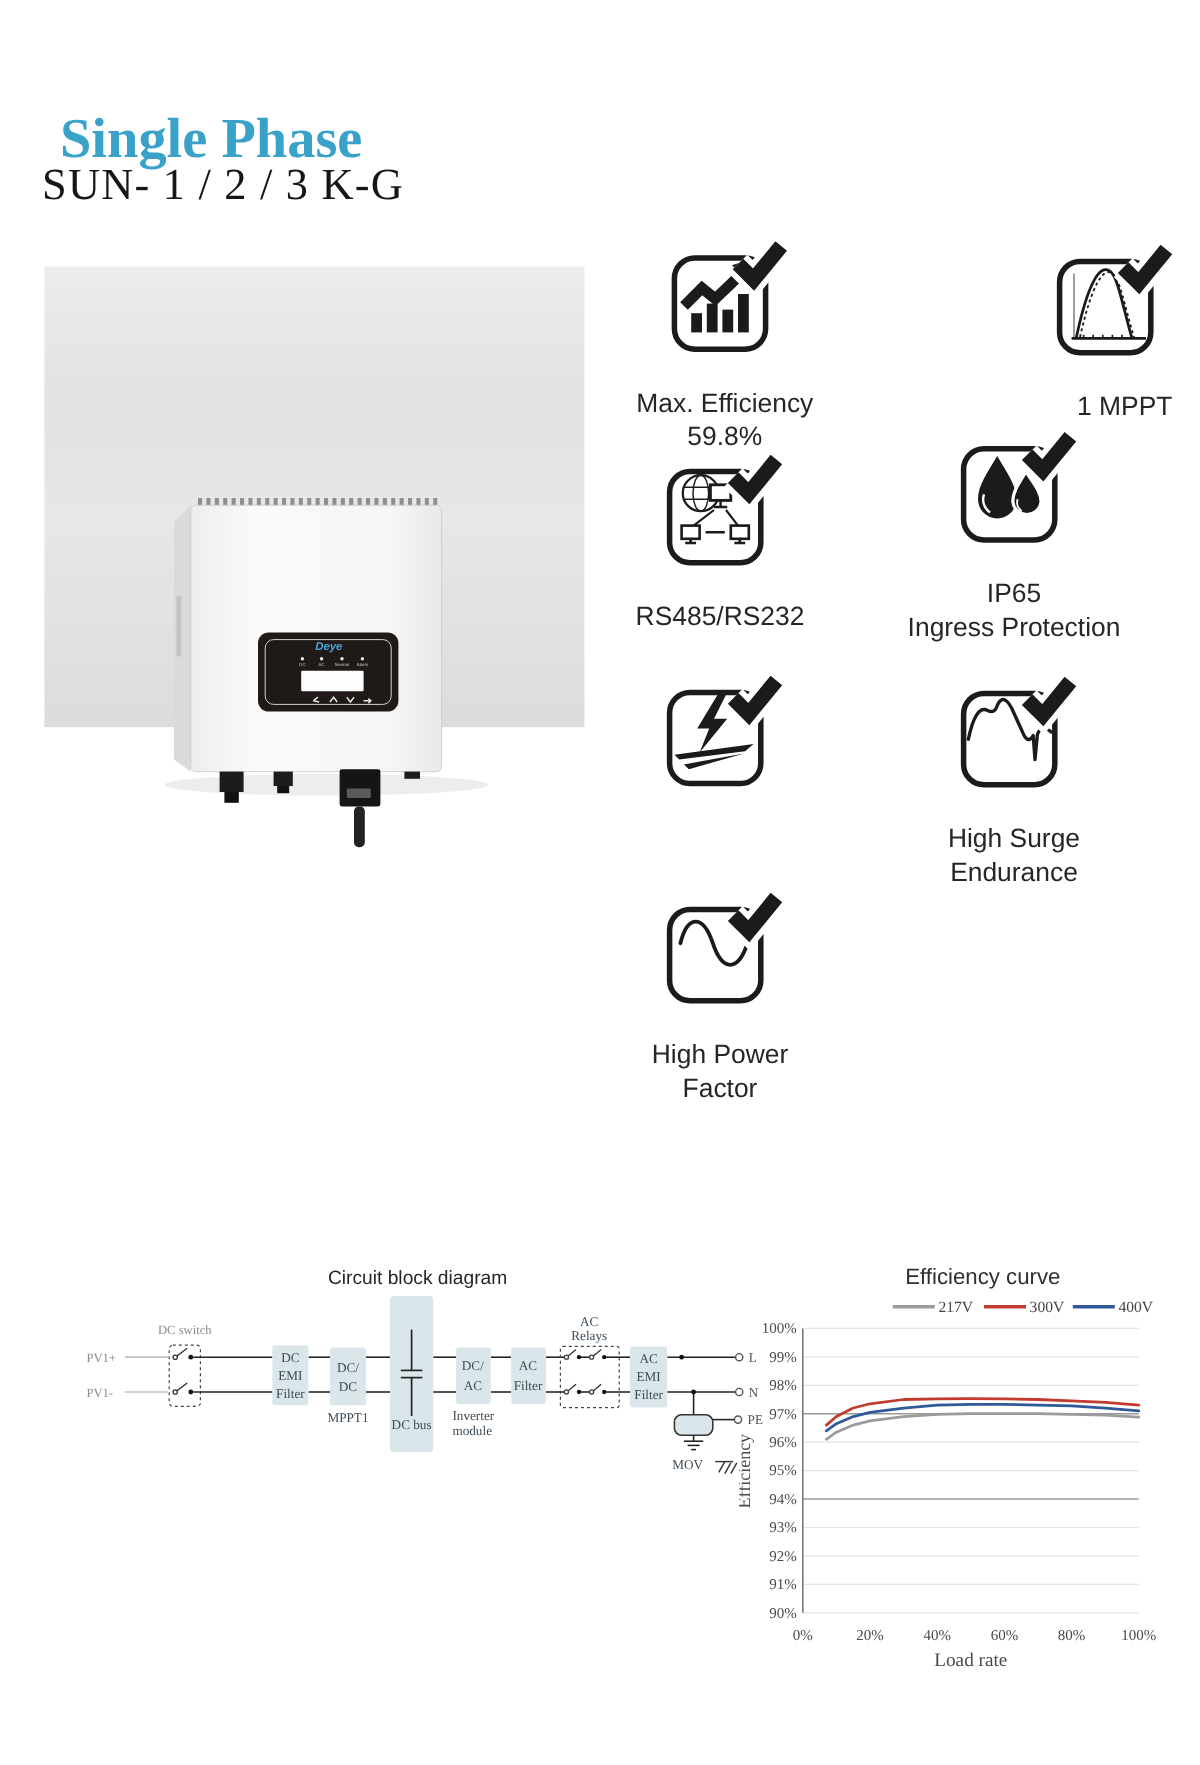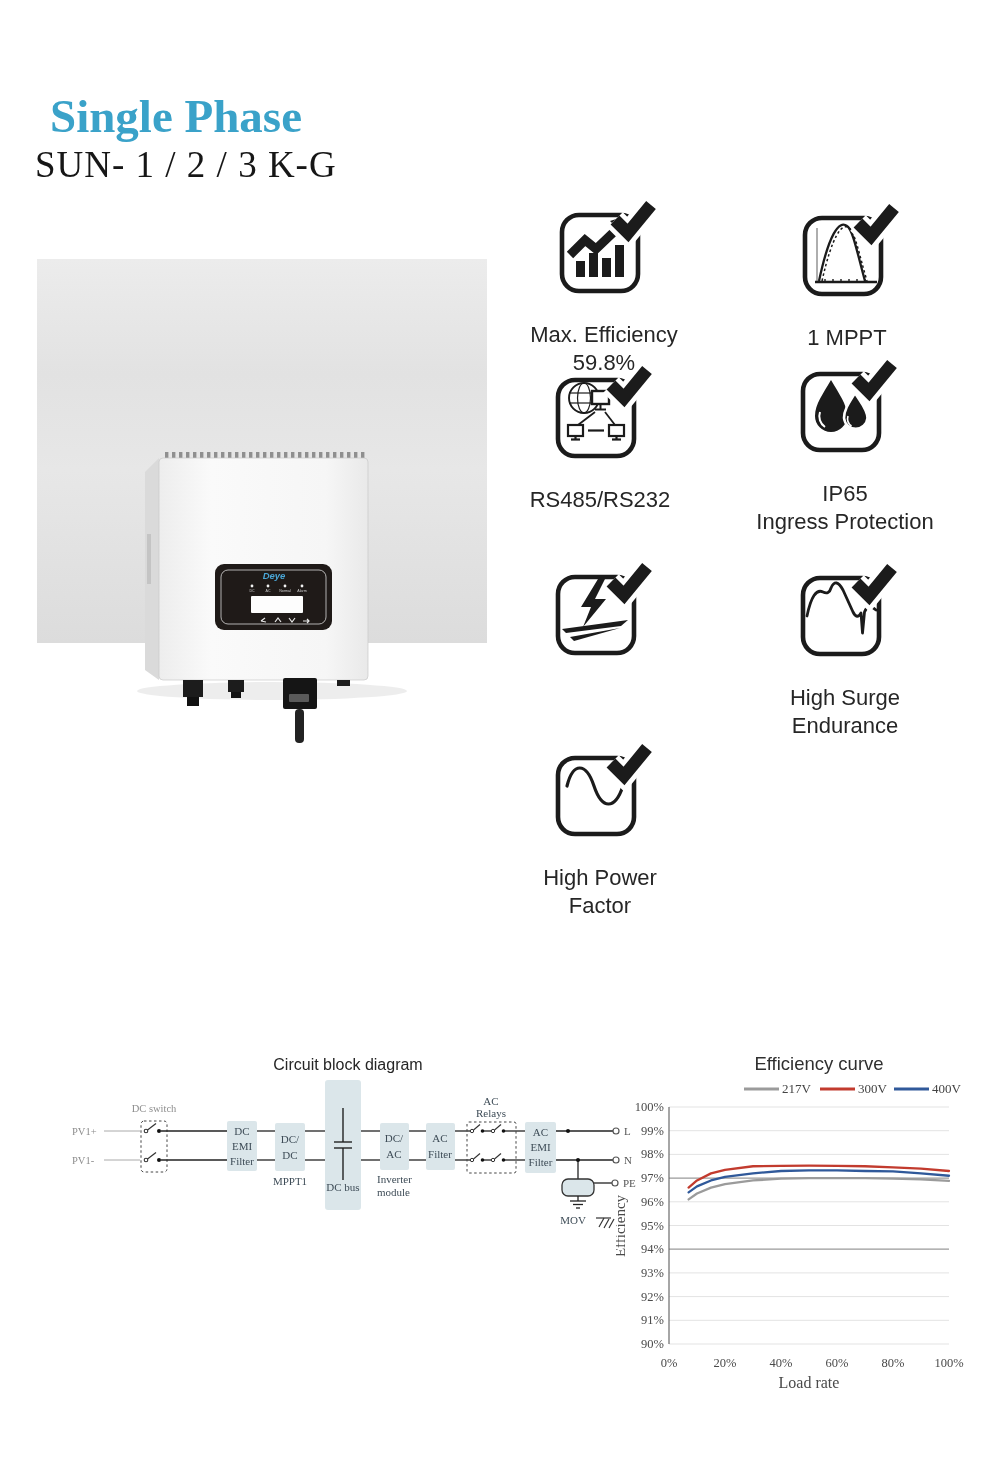--- a/index.html
+++ b/index.html
@@ -8,29 +8,28 @@
     font-family:"Liberation Sans",sans-serif;color:#262626;overflow:hidden;
   }
   .abs{position:absolute;}
   
   #page-title{
     left:34px;top:74px;margin:16px;
     font-family:"Liberation Serif",serif;font-weight:bold;
     font-size:47px;line-height:52px;color:#3AA2C9;letter-spacing:0px;
   }
   #model-name{
-    left:35px;top:143px;margin:0;
+    left:35px;top:133px;margin:0;
     font-family:"Liberation Serif",serif;font-weight:normal;
     font-size:37px;line-height:44px;color:#161616;letter-spacing:1px;
   }
   
   #product-photo{
     left:37px;top:222px;width:450px;height:384px;
     background:linear-gradient(180deg,#ececec 0%,#e2e2e2 30%,#e7e7e7 55%,#dcdcdc 100%);
-    margin-top:37px;
   }
   
   .feature{position:absolute;text-align:center;}
   .feature .flabel{
     margin-top:12px;font-size:22px;line-height:28px;color:#262626;
     white-space:pre-line;
   }
   .fi-box{fill:none;stroke:#1b1b1b;stroke-width:4.6px;}
   .fi-check-casing{fill:none;stroke:#ffffff;stroke-width:22px;}
   .fi-check{fill:none;stroke:#1b1b1b;stroke-width:12.5px;}
@@ -156,42 +155,42 @@
       <polygon points="58,20 80,13 73,35"></polygon>
     </g>
     <polyline class="stroke-ink" stroke-width="9" points="18,54 33,39 44,48 66,27"></polyline>
     <path class="fi-check-casing" d="M63 19 L76 32 L99 4"></path>
     <path class="fi-check" d="M63 19 L76 32 L99 4"></path>
   </svg>
   <div class="flabel">Max. Efficiency
 59.8%</div>
 </div>
 
-<div class="feature" style="left:717px;top:204px;width:260px;">
+<div class="feature" style="left:717px;top:204px;width:260px;text-align:right;">
   <svg viewBox="0 0 104 104" width="104" height="104">
     <rect class="fi-box" x="10" y="14" width="76" height="76" rx="17"></rect>
     <line x1="22" y1="24" x2="22" y2="78" stroke="#9a9a9a" stroke-width="1.6"></line>
     <line x1="20" y1="78" x2="82" y2="78" stroke="#1b1b1b" stroke-width="2.4"></line>
     <g stroke="#1b1b1b" stroke-width="1.4">
       <line x1="30" y1="75" x2="30" y2="78"></line>
         <line x1="38" y1="75" x2="38" y2="78"></line>
       <line x1="46" y1="75" x2="46" y2="78"></line>
         <line x1="54" y1="75" x2="54" y2="78"></line>
       <line x1="62" y1="75" x2="62" y2="78"></line>
         <line x1="70" y1="75" x2="70" y2="78"></line>
     </g>
     <path class="stroke-ink" stroke-width="2.3" d="M24 77 C34 30 44 16 52 22 C58 26 62 48 70 77"></path>
     <path class="stroke-ink" stroke-width="1.5" stroke-dasharray="2.5,2.5" d="M27 77 C37 32 47 18 54 24 C60 28 64 50 72 77"></path>
     <path class="fi-check-casing" d="M63 19 L76 32 L99 4"></path>
     <path class="fi-check" d="M63 19 L76 32 L99 4"></path>
   </svg>
   <div class="flabel">1 MPPT</div>
 </div>
 
-<div class="feature" style="left:485px;top:366px;width:230px;">
+<div class="feature" style="left:485px;top:379px;width:230px;">
   <svg viewBox="0 0 104 104" width="104" height="104">
     <rect class="fi-box" x="10" y="14" width="76" height="76" rx="17"></rect>
     <g class="stroke-ink" stroke-width="1.9">
       <circle cx="36" cy="32" r="15"></circle>
       <ellipse cx="36" cy="32" rx="6.5" ry="15" stroke-width="1.2"></ellipse>
       <line x1="21" y1="27" x2="51" y2="27" stroke-width="1.2"></line>
       <line x1="21" y1="37" x2="51" y2="37" stroke-width="1.2"></line>
     </g>
     <rect x="44" y="25" width="17" height="13" fill="#ffffff" stroke="#1b1b1b" stroke-width="2.4"></rect>
     <line x1="52.5" y1="38" x2="52.5" y2="43" stroke="#1b1b1b" stroke-width="2"></line>

